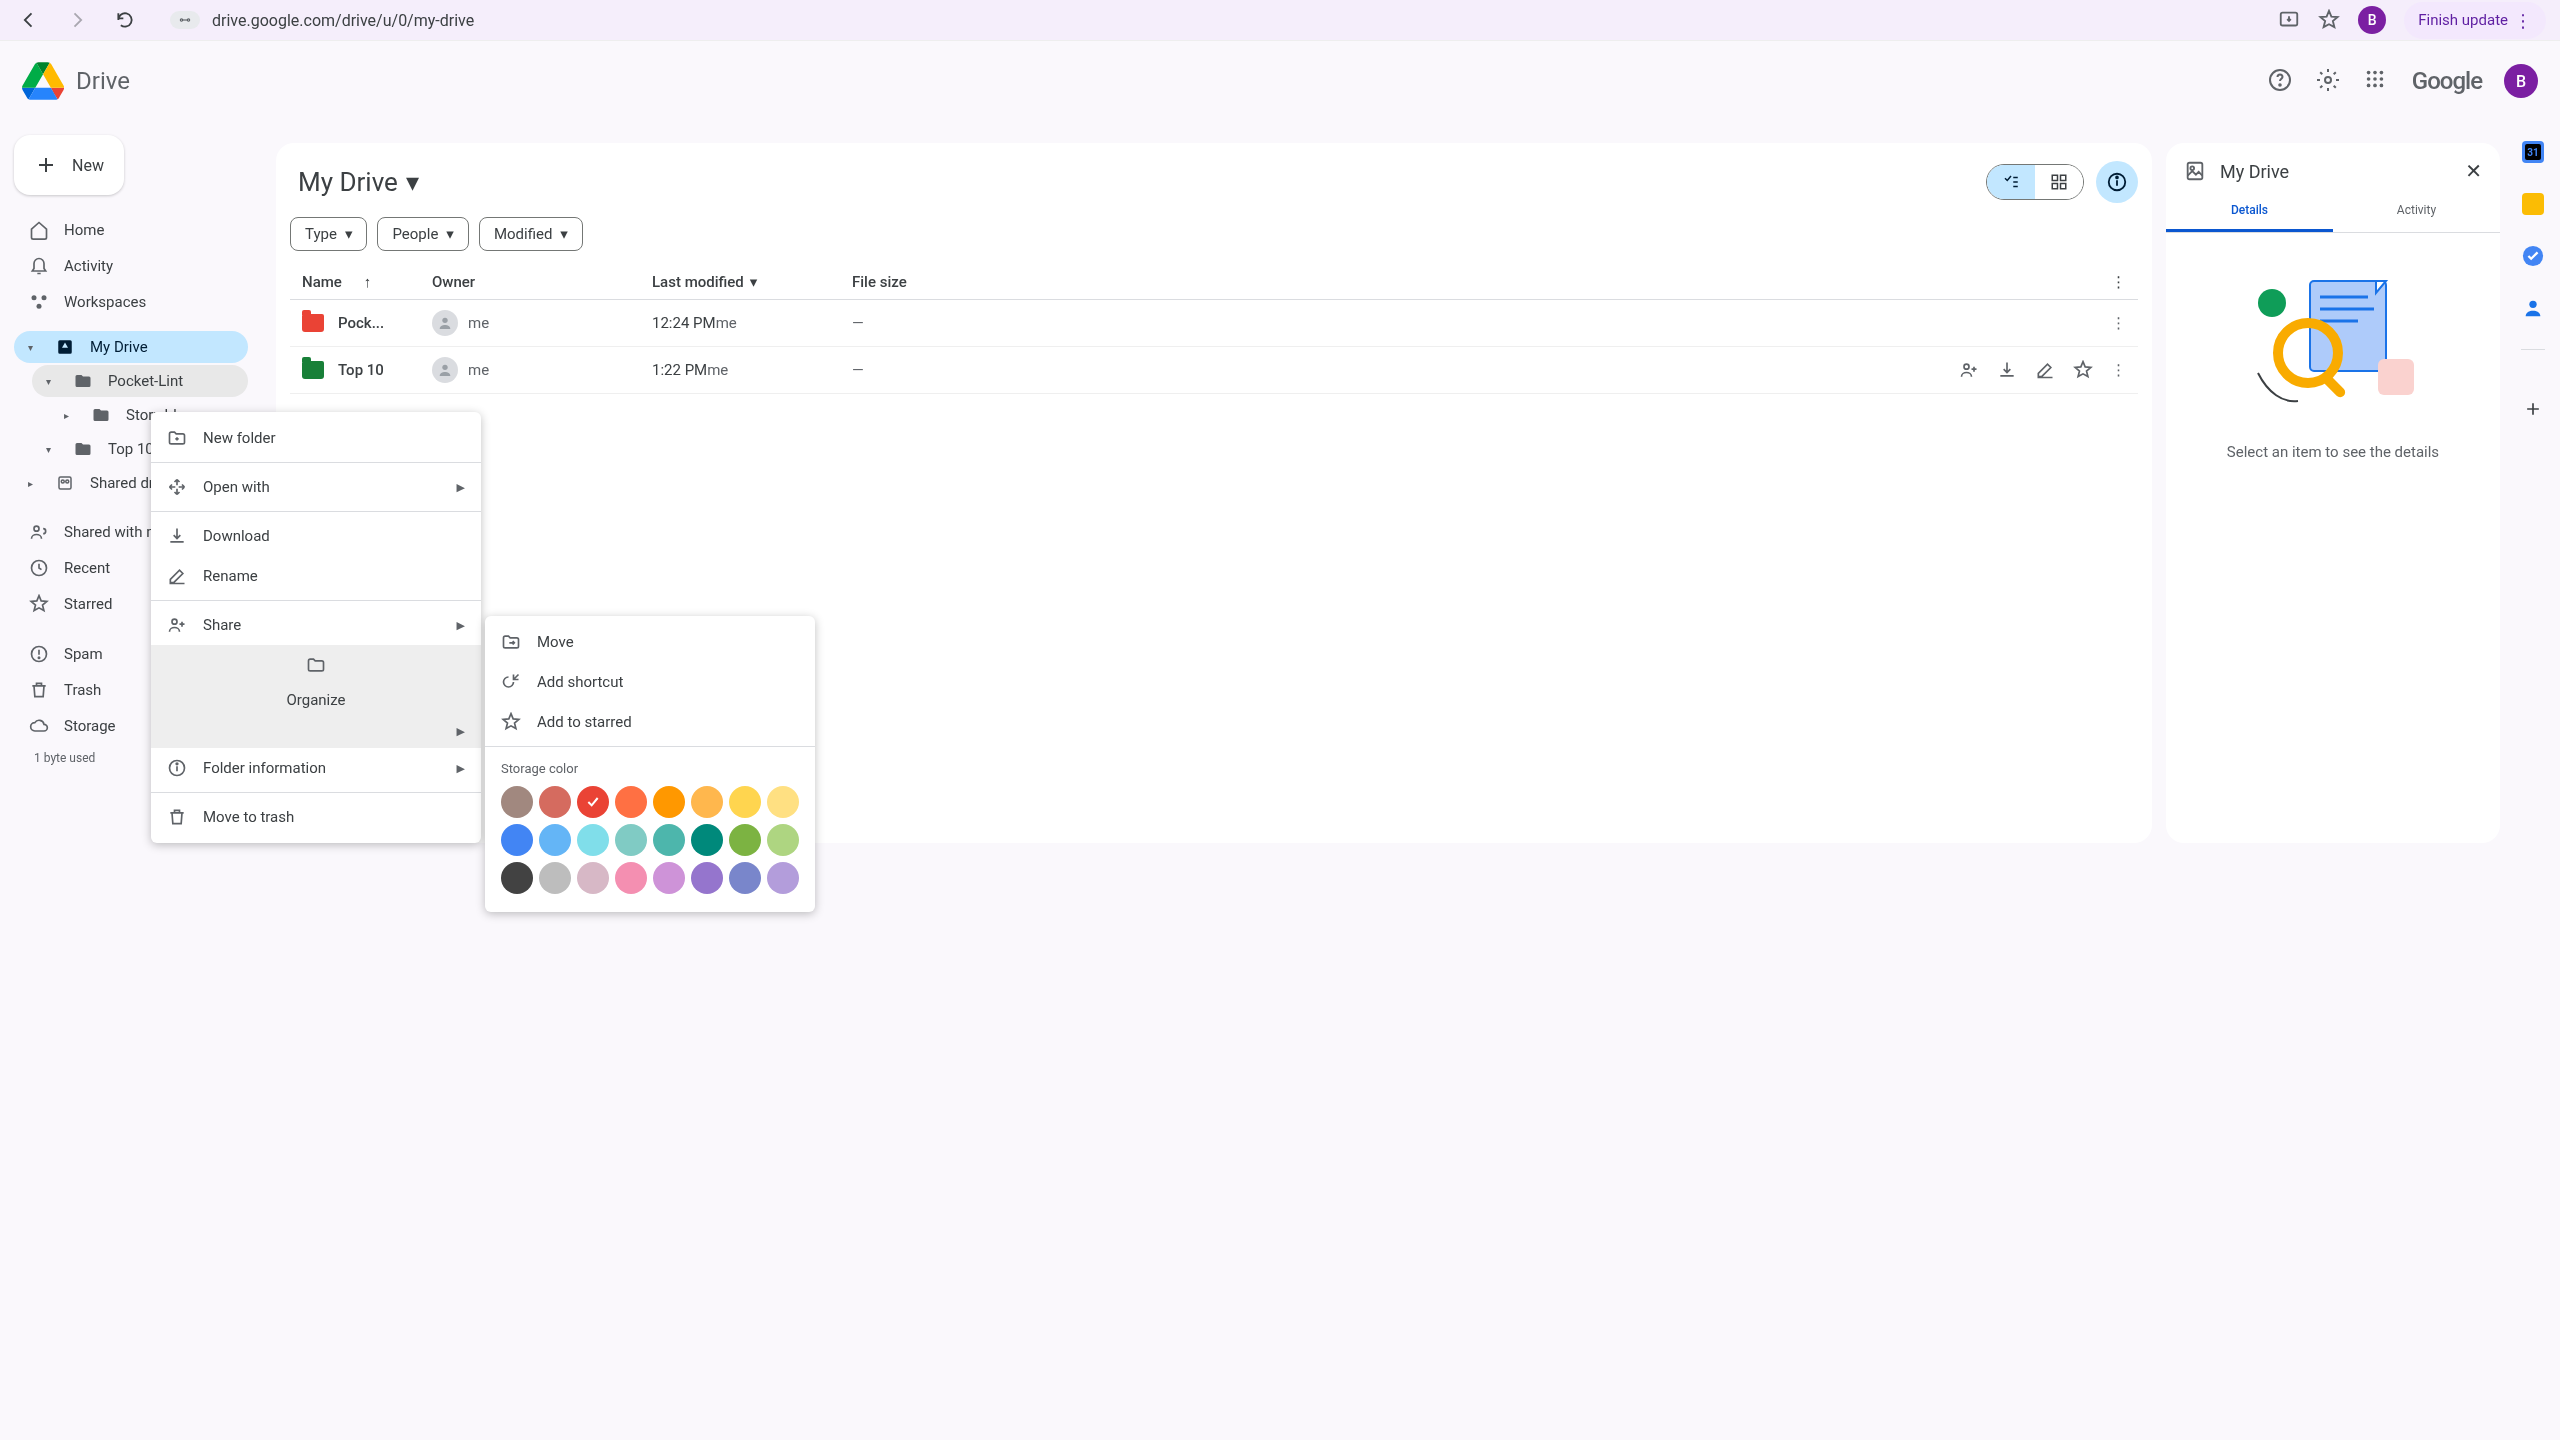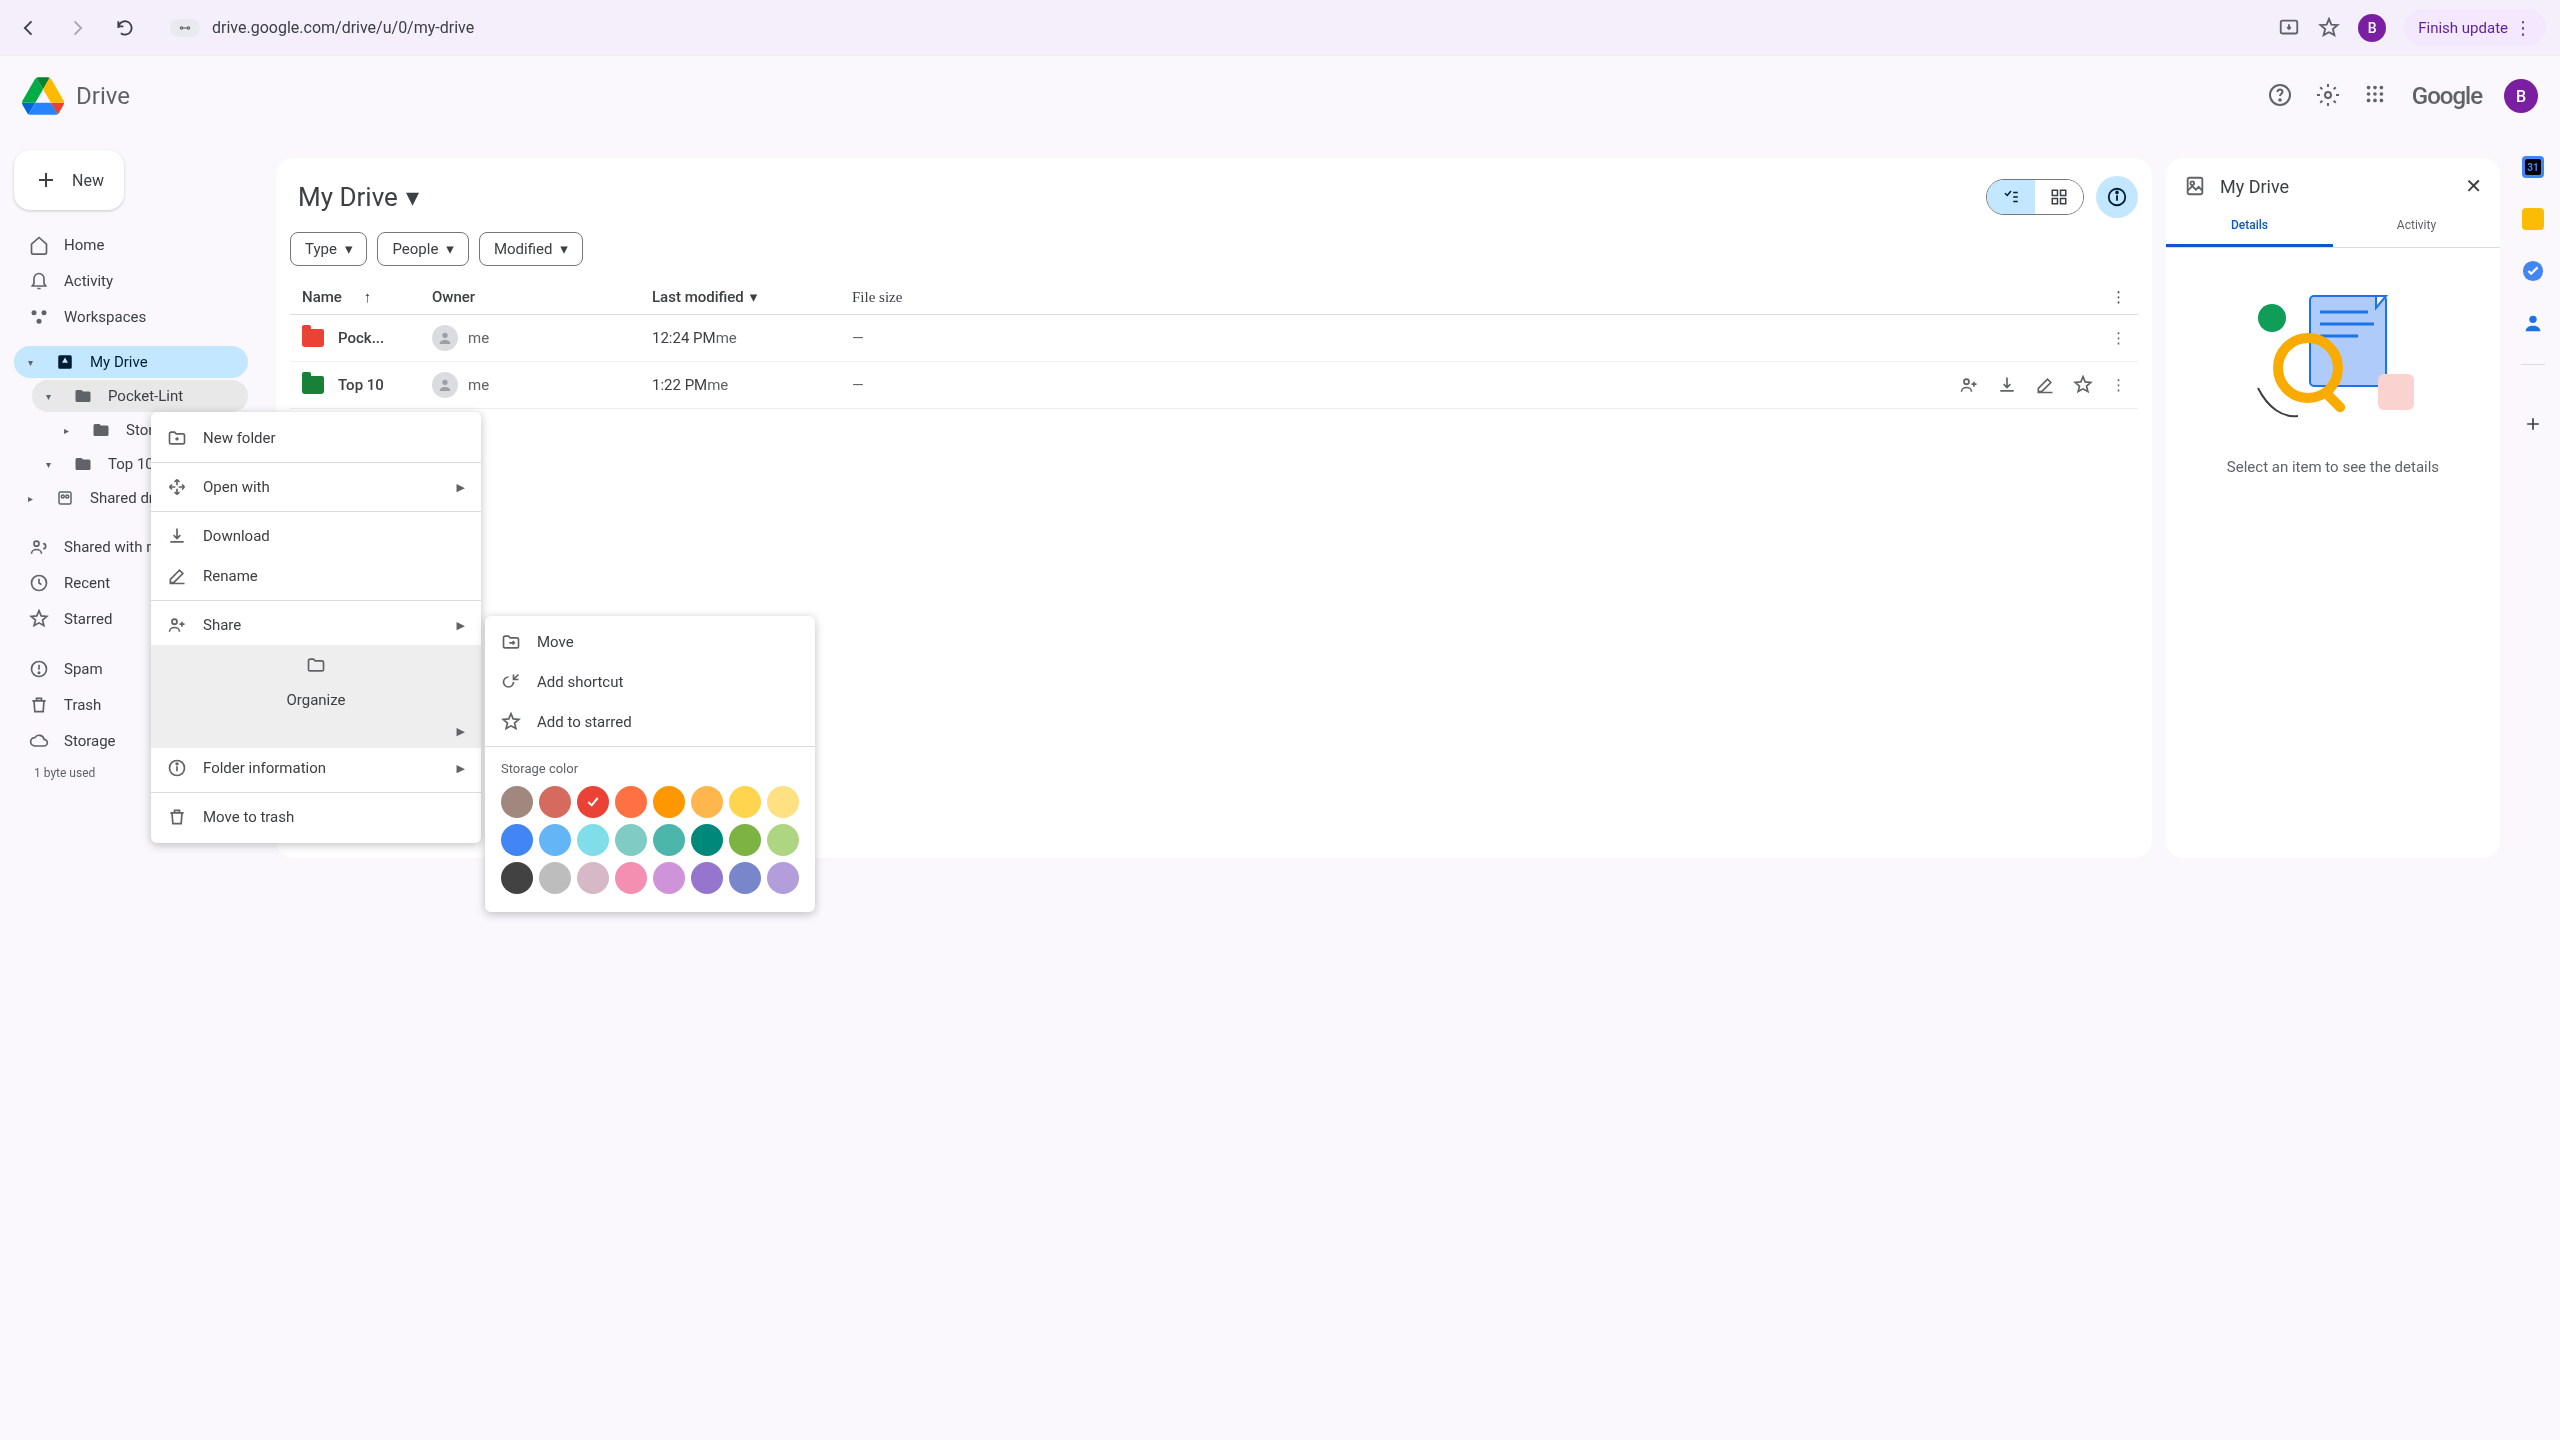--- a/index.html
+++ b/index.html
@@ -1,18 +1,18 @@
 <!DOCTYPE html>
 <html><head>
 <meta charset="utf-8">
 <style>
 * { margin:0; padding:0; box-sizing:border-box; font-family:'Google Sans',Roboto,Arial,sans-serif; }
 body { background:#faf8fc; width:2560px; height:1440px; overflow:hidden; transform-origin:top left; }
 
-.browser-bar { height:56px; display:flex; align-items:center; padding:0 14px; gap:18px; background:#f5eefb; border-bottom:1px solid #eee; }
+.browser-bar { height:41px; display:flex; align-items:center; padding:0 14px; gap:18px; background:#f5eefb; border-bottom:1px solid #eee; }
 .nav-btn { width:30px; height:30px; display:flex; align-items:center; justify-content:center; color:#5f6368; cursor:pointer; border-radius:50%; }
 .url-bar { flex:1; display:flex; align-items:center; gap:12px; padding:6px 12px; font-size:16px; color:#3c4043; }
 .site-chip { background:#e8eaed; border-radius:12px; padding:2px 8px; font-size:12px; color:#5f6368; }
 .browser-right { display:flex; align-items:center; gap:18px; }
 .profile-badge { width:28px; height:28px; border-radius:50%; background:#7b1fa2; color:#fff; display:flex; align-items:center; justify-content:center; font-size:14px; font-weight:500; }
 .finish-update { background:#f3e8fd; color:#5f1fa2; padding:8px 14px; border-radius:20px; font-size:15px; display:flex; align-items:center; gap:6px; }
 
 .app-header { height:80px; display:flex; align-items:center; padding:0 22px; gap:20px; }
 .logo { display:flex; align-items:center; gap:12px; width:220px; }
 .logo-icon { width:42px; height:42px; position:relative; }
@@ -46,21 +46,21 @@
 .seg button { width:48px; height:34px; display:flex; align-items:center; justify-content:center; background:#fff; border:none; cursor:pointer; }
 .seg button.active { background:#c2e7ff; }
 .info-btn { width:42px; height:42px; border-radius:50%; background:#c2e7ff; display:flex; align-items:center; justify-content:center; cursor:pointer; }
 .filter-row { display:flex; gap:10px; margin-bottom:14px; }
 .chip { display:flex; align-items:center; gap:8px; padding:7px 14px; border:1px solid #747775; border-radius:8px; font-size:15px; color:#3c4043; cursor:pointer; background:#fff; }
 .table { width:100%; }
 .thead { display:flex; align-items:center; padding:8px 12px; border-bottom:1px solid #dadce0; font-size:15px; color:#3c4043; font-weight:500; }
 .col-name { flex:0 0 130px; display:flex; align-items:center; gap:22px; }
 .col-owner { flex:0 0 220px; }
 .col-mod { flex:0 0 200px; display:flex; align-items:center; gap:6px; }
-.col-size { flex:0 0 185px;font-family:Liberation Serif, serif; }
+.col-size { flex:0 0 185px; }
 .col-menu { flex:0 0 40px; text-align:right; margin-left:auto; }
 .row { display:flex; align-items:center; padding:10px 12px; border-bottom:1px solid #efefef; font-size:15px; color:#3c4043; }
 .row .rname { flex:0 0 130px; display:flex; align-items:center; gap:14px; font-weight:500; }
 .row .rowner { flex:0 0 220px; display:flex; align-items:center; gap:10px; color:#5f6368; }
 .row .rmod { flex:0 0 200px; color:#3c4043; display:flex; gap:0;text-align:center; }
 .row .rmod .by { color:#5f6368; }
 .row .rsize { flex:0 0 110px; color:#5f6368; }
 .row .ractions { margin-left:auto; display:flex; gap:18px; color:#5f6368; align-items:center; }
 .owner-ava { width:26px; height:26px; border-radius:50%; background:#dadce0; display:flex; align-items:center; justify-content:center; }
 .folder-icon { width:22px; height:18px; border-radius:2px 2px 3px 3px; position:relative; }

